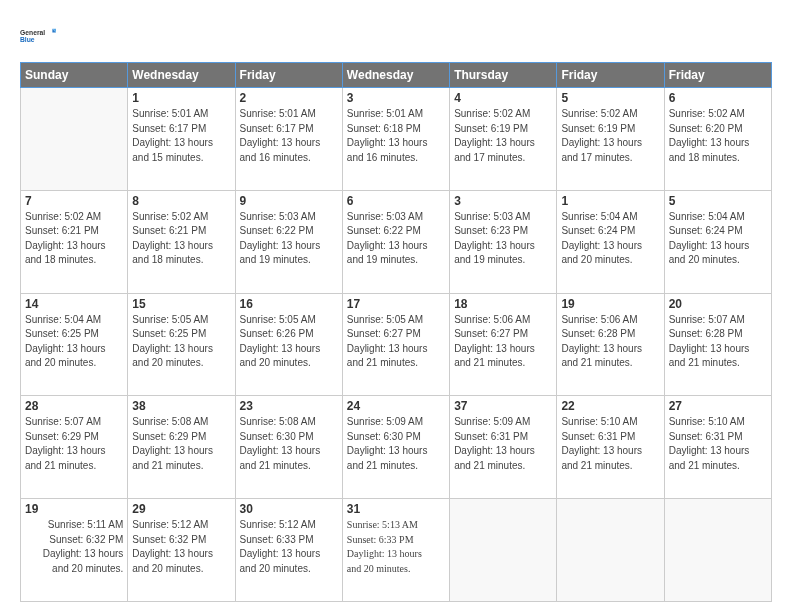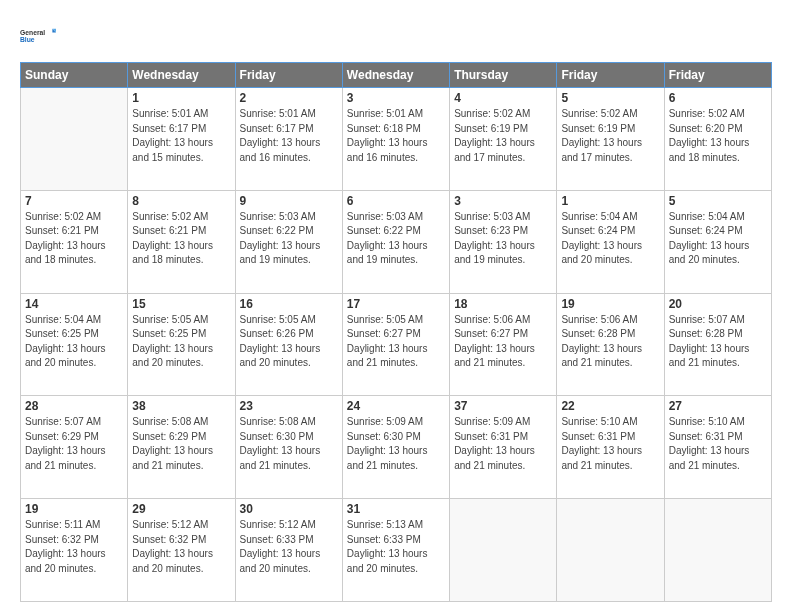--- a/index.html
+++ b/index.html
@@ -307,42 +307,42 @@
             <span class="day-number">27</span>
             <div class="day-info" style="white-space: pre-line;">Sunrise: 5:10 AM
 Sunset: 6:31 PM
 Daylight: 13 hours
 and 21 minutes.</div>
           </td>
         </tr>
         <tr>
           <td>
             <span class="day-number">19</span>
-            <div class="day-info" style="white-space: pre-line;">Sunrise: 5:11 AM
+            <div class="day-info" style="white-space: pre-line; text-align: right;">Sunrise: 5:11 AM
 Sunset: 6:32 PM
 Daylight: 13 hours
 and 20 minutes.</div>
           </td>
           <td>
             <span class="day-number">29</span>
             <div class="day-info" style="white-space: pre-line;">Sunrise: 5:12 AM
 Sunset: 6:32 PM
 Daylight: 13 hours
 and 20 minutes.</div>
           </td>
           <td>
             <span class="day-number">30</span>
             <div class="day-info" style="white-space: pre-line;">Sunrise: 5:12 AM
 Sunset: 6:33 PM
 Daylight: 13 hours
 and 20 minutes.</div>
           </td>
           <td>
             <span class="day-number">31</span>
-            <div class="day-info" style="white-space: pre-line;">Sunrise: 5:13 AM
+            <div class="day-info" style="white-space: pre-line; font-family: Liberation Serif, serif;">Sunrise: 5:13 AM
 Sunset: 6:33 PM
 Daylight: 13 hours
 and 20 minutes.</div>
           </td>
           <td class="empty"></td>
           <td class="empty"></td>
           <td class="empty"></td>
         </tr>
       </tbody>
   </table>

